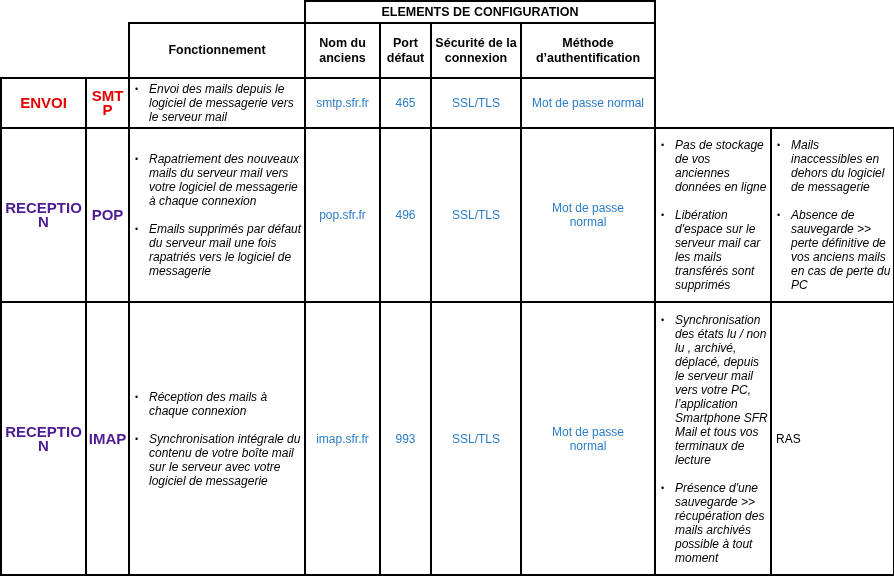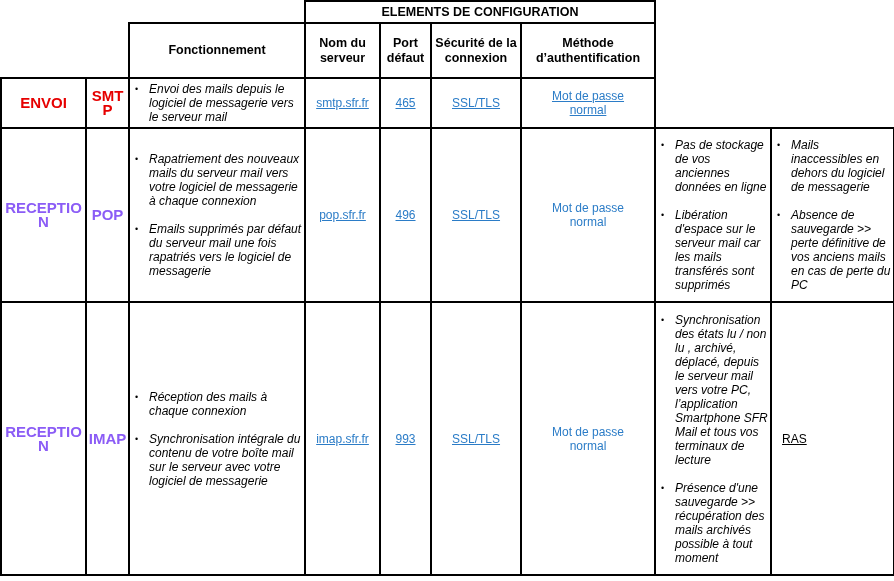--- a/index.html
+++ b/index.html
@@ -6,23 +6,23 @@
   body{font-family:"Liberation Sans","DejaVu Sans",sans-serif;color:#000;}
   .sheet{position:relative;width:894px;height:581px;background:#fff;overflow:hidden;}
   table.cfg{border-collapse:collapse;table-layout:fixed;width:893px;margin:0;}
   td{padding:0;vertical-align:middle;font-size:12px;line-height:14px;word-wrap:break-word;}
   td.b{border:2px solid #000;}
   td.nb{border:none;background:#fff;}
   .title-cell{font-weight:bold;text-align:center;font-size:12.5px;}
   .hdr{font-weight:bold;text-align:center;font-size:12.5px;line-height:15px;padding:1px 2px;}
   .dir{font-weight:bold;text-align:center;font-size:15px;}
   .red{color:#e60000;}
-  .green{color:#8b5cf6;}
+  .green{color:#4c1d95;}
   .blue{color:#2b7cc7;}
-  .val{text-align:center;padding:1px 10px;text-decoration:underline;}
+  .val{text-align:center;padding:1px 4px;}
   .graybar{background:#7f7f7f;}
   .listcell{padding:3px 2px;vertical-align:middle;}
   .li{display:flex;align-items:flex-start;}
   .li + .li{margin-top:14px;}
   .marker{flex:0 0 14px;font-size:9px;line-height:14px;text-align:left;padding-left:3px;}
   .litext{flex:1;text-align:left;font-style:italic;}
   .narrow{display:inline-block;max-width:92px;}
   .ras{text-align:left;}
 </style>
 </head>
@@ -45,21 +45,21 @@
     <tbody>
         <tr style="height:22px">
       <td class="nb" colspan="3"></td>
       <td class="b title-cell" colspan="4">ELEMENTS DE CONFIGURATION</td>
       <td class="nb" colspan="2"></td>
     </tr>
 
     <tr style="height:55px">
       <td class="nb" colspan="2"></td>
       <td class="b hdr">Fonctionnement</td>
-      <td class="b hdr">Nom du serveur</td>
+      <td class="b hdr">Nom du anciens</td>
       <td class="b hdr">Port défaut</td>
       <td class="b hdr">Sécurité de la connexion</td>
       <td class="b hdr">Méthode d’authentification</td>
       <td class="nb" colspan="2"></td>
     </tr>
 
     <tr style="height:45px">
       <td class="b dir red">ENVOI</td>
       <td class="b dir red">SMTP</td>
       <td class="b listcell">

